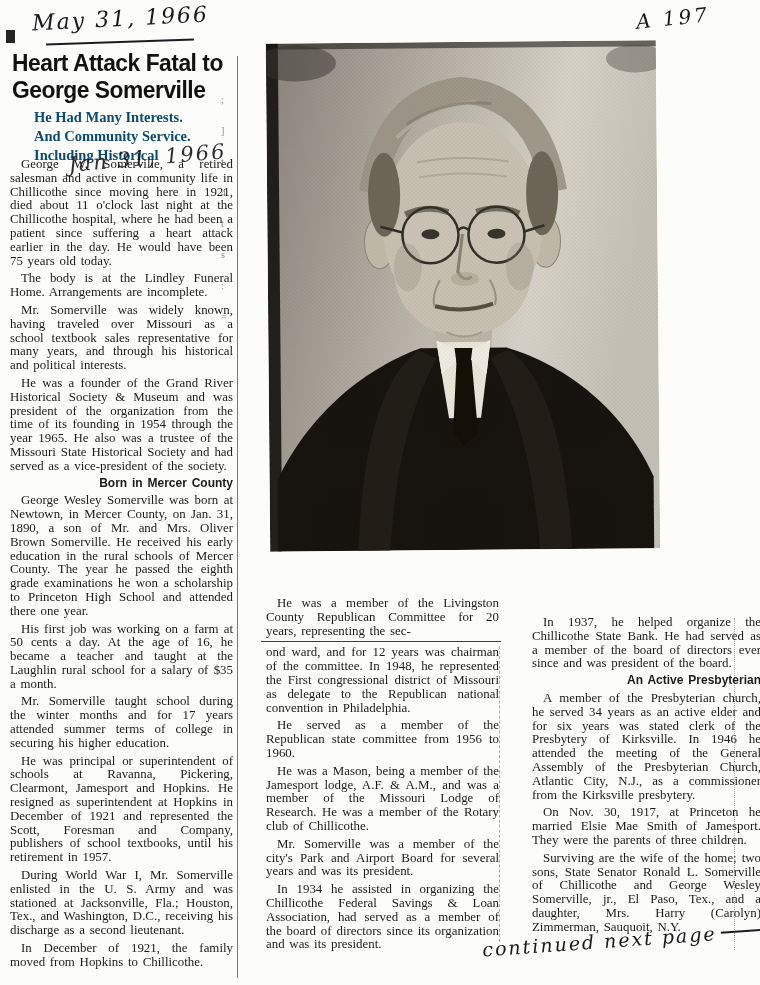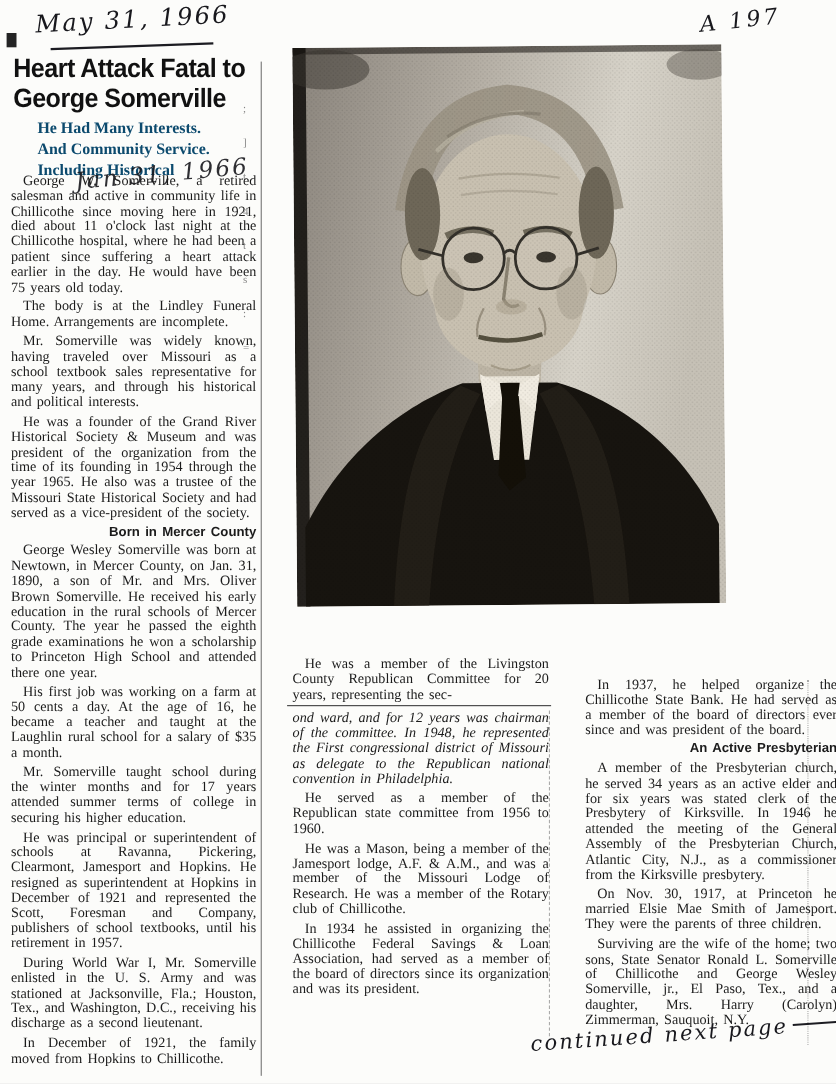--- a/index.html
+++ b/index.html
@@ -28,21 +28,21 @@
     transform:scaleX(.95);transform-origin:left top;
   }
   #deck{
     position:absolute;left:34px;top:108px;width:200px;
     font-weight:bold;font-size:14.5px;line-height:19px;color:#0c4a6e;
   }
 
   
   .col{position:absolute;text-align:justify;}
   .col p{margin:4px 0 3px 0;text-indent:11px;word-spacing:1.5px;}
-  .col p.cont{text-indent:0;font-style:italic;}
+  .col p.cont{text-indent:0;}
   .col p.sechead{
     font-family:"Liberation Sans",sans-serif;font-weight:bold;
     font-size:12px;text-align:right;text-indent:0;margin:3px 0 2px 0;
   }
   #col1{left:10px;top:154px;width:223px;font-size:12.9px;line-height:13.8px;}
   #col2{left:266px;top:593px;width:233px;font-size:12.9px;line-height:13.8px;}
   #col3{left:532px;top:612px;width:229px;font-size:12.9px;line-height:13.8px;}
   .paste-rule{border-top:1.5px solid #3d3d3d;margin:1px 0 4px -5px;width:103%;}
 
   
@@ -176,20 +176,21 @@
       <rect x="0" y="0" width="390" height="508" fill="url(#dots)"></rect>
     </svg>
   </div>
 
   <div class="col" id="col2">
     <p>He was a member of the Livingston County Republican Committee for 20 years, representing the sec-</p>
     <div class="paste-rule"></div>
     <p class="cont">ond ward, and for 12 years was chairman of the committee. In 1948, he represented the First congressional district of Missouri as delegate to the Republican national convention in Philadelphia.</p>
     <p>He served as a member of the Republican state committee from 1956 to 1960.</p>
     <p>He was a Mason, being a member of the Jamesport lodge, A.F. &amp; A.M., and was a member of the Missouri Lodge of Research. He was a member of the Rotary club of Chillicothe.</p>
+    <p>Mr. Somerville was a member of the city's Park and Airport Board for several years and was its president.</p>
     <p>In 1934 he assisted in organizing the Chillicothe Federal Savings &amp; Loan Association, had served as a member of the board of directors since its organization and was its president.</p>
   </div>
 
   <div class="col" id="col3">
     <p>In 1937, he helped organize the Chillicothe State Bank. He had served as a member of the board of directors ever since and was president of the board.</p>
     <p class="sechead">An Active Presbyterian</p>
     <p>A member of the Presbyterian church, he served 34 years as an active elder and for six years was stated clerk of the Presbytery of Kirksville. In 1946 he attended the meeting of the General Assembly of the Presbyterian Church, Atlantic City, N.J., as a commissioner from the Kirksville presbytery.</p>
     <p>On Nov. 30, 1917, at Princeton he married Elsie Mae Smith of Jamesport. They were the parents of three children.</p>
     <p>Surviving are the wife of the home; two sons, State Senator Ronald L. Somerville of Chillicothe and George Wesley Somerville, jr., El Paso, Tex., and a daughter, Mrs. Harry (Carolyn) Zimmerman, Sauquoit, N.Y.</p>
   </div>

